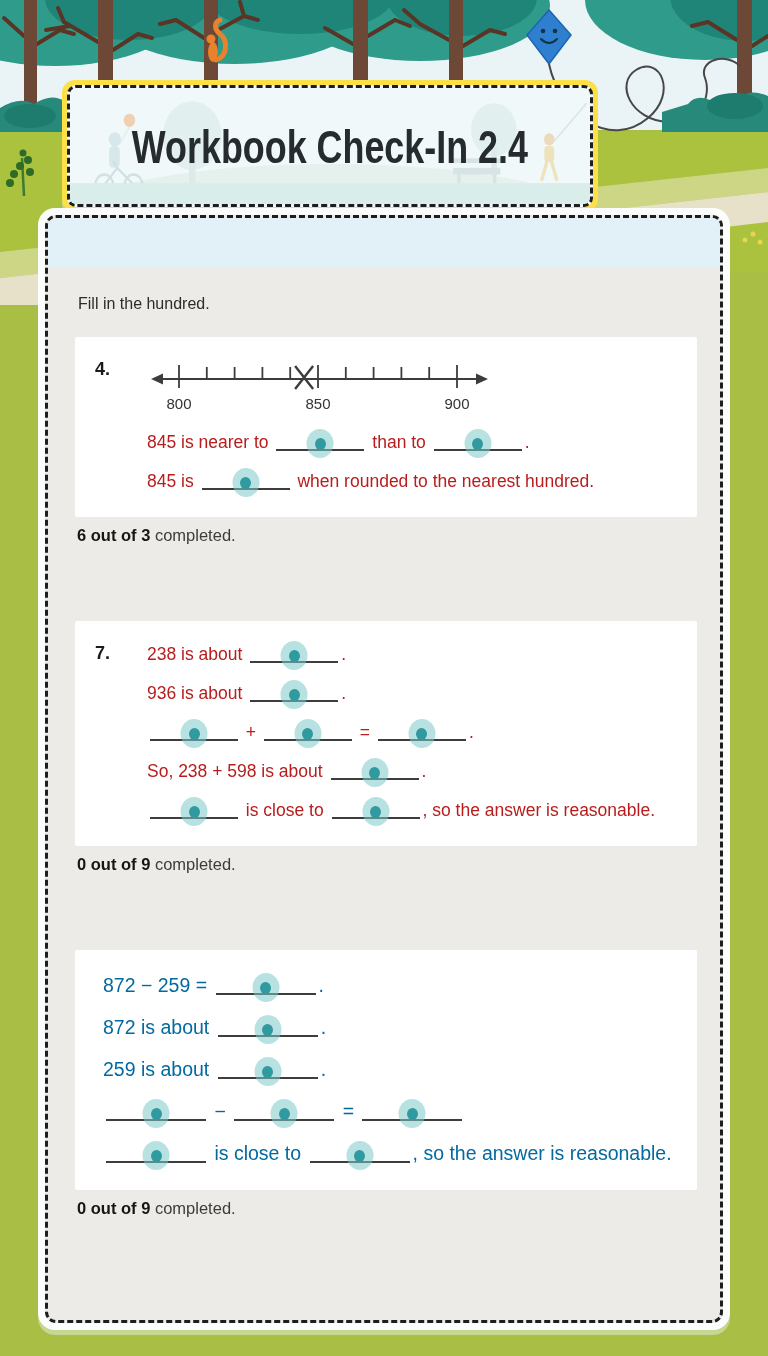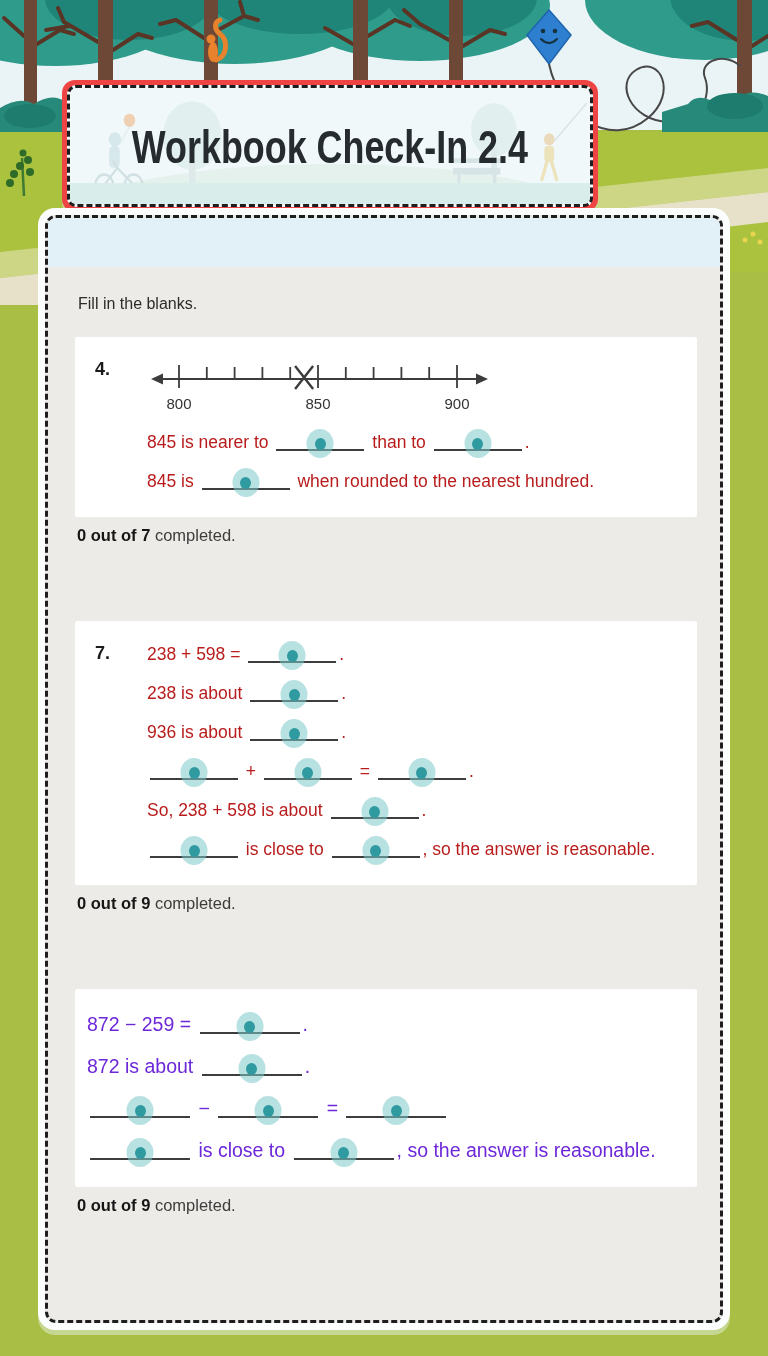--- a/index.html
+++ b/index.html
@@ -2,21 +2,21 @@
 <html><head>
 <meta charset="utf-8">
 <style>
   html,body{margin:0;padding:0;background:#a9be44;}
   .page{position:relative;width:768px;height:1356px;overflow:hidden;
         font-family:"Liberation Sans",sans-serif;background:#a9be44;}
   .scene{position:absolute;top:0;left:0;z-index:0;pointer-events:none;}
 
   
   .header-card{position:absolute;left:62px;top:80px;width:536px;height:132px;
-    background:#ef4444;border-radius:13px;z-index:2;box-shadow:0 4px 0 #c6d792;}
+    background:#fde047;border-radius:13px;z-index:2;box-shadow:0 4px 0 #c6d792;}
   .header-card .inner{position:absolute;inset:5px;border:3px dashed #1e1e1e;
     border-radius:9px;overflow:hidden;background:#f0f8fa;}
   .header-scene{position:absolute;inset:0;width:100%;height:100%;}
   .title-wrap{position:absolute;inset:0;text-align:center;line-height:118px;}
   .title-wrap h1{display:inline-block;margin:0;font-size:46px;font-weight:700;
     color:#262b30;transform:scaleX(.78);letter-spacing:0;white-space:nowrap;}
 
   
   .main-card{position:absolute;left:38px;top:208px;width:692px;height:1122px;
     background:#fcfefe;border-radius:17px;z-index:2;box-shadow:0 5px 0 #c6d792;}
@@ -26,21 +26,21 @@
   .content{padding:28px 23px 0 27px;}
   .instruction{font-size:16px;color:#2c2c2c;margin:0 0 24px 3px;}
 
   .qbox{background:#ffffff;border-radius:2px;padding:14px 14px 16px 12px;
     display:grid;grid-template-columns:60px 1fr;}
   .qbox.no-num{grid-template-columns:1fr;}
   .qnum{font-weight:700;font-size:18px;color:#1b1b1b;padding:8px 0 0 8px;}
   .qcontent{min-width:0;}
   .nlrow{margin:2px 0 6px 0;}
   .qrow{line-height:39px;white-space:pre;font-size:17.5px;color:#b91c1c;}
-  .qbox.big .qrow{line-height:42px;font-size:19.5px;color:#6d28d9;}
+  .qbox.big .qrow{line-height:42px;font-size:19.5px;color:#0369a1;margin-left:16px;}
   .qbox + .status{margin-top:9px;}
   .status{margin-left:2px;font-size:16.5px;color:#3c3c3c;}
   .status b{color:#161616;font-weight:700;}
   .status + .qbox{margin-top:76px;}
 
   .blank{display:inline-block;position:relative;width:88px;height:18px;
     border-bottom:2px solid #3d3d3d;vertical-align:-3px;margin:0 3px;cursor:pointer;}
   .qbox.big .blank{width:100px;}
   .marker{position:absolute;left:50%;top:-2px;transform:translateX(-50%);
     width:27px;height:29px;border-radius:50%;background:rgba(126,200,202,.55);}
@@ -157,21 +157,21 @@
       <div class="title-wrap">
         <h1>Workbook Check-In 2.4</h1>
       </div>
     </div>
   </div>
 
   <div class="main-card">
     <div class="inner">
       <div class="blue-strip"></div>
       <div class="content">
-        <p class="instruction">Fill in the blanks.</p>
+        <p class="instruction">Fill in the hundred.</p>
         <div>
             <div class="qbox">
               <div class="qnum">4.</div>
               <div class="qcontent">
                 <div class="nlrow"><svg width="345" height="60">
                     <line x1="14" y1="26" x2="331" y2="26" stroke="#3c3c3c" stroke-width="1.8"></line>
                     <polygon points="4,26 16,20.5 16,31.5" fill="#3c3c3c"></polygon>
                     <polygon points="341,26 329,20.5 329,31.5" fill="#3c3c3c"></polygon>
                     <line x1="32" y1="12" x2="32" y2="35" stroke="#3c3c3c" stroke-width="1.8"></line>
                     <line x1="59.8" y1="14" x2="59.8" y2="26" stroke="#3c3c3c" stroke-width="1.8"></line>
@@ -187,37 +187,37 @@
                     <text x="32" y="56" text-anchor="middle" font-size="15" fill="#333" font-family="&quot;Liberation Sans&quot;,sans-serif">800</text>
                     <text x="171" y="56" text-anchor="middle" font-size="15" fill="#333" font-family="&quot;Liberation Sans&quot;,sans-serif">850</text>
                     <text x="310" y="56" text-anchor="middle" font-size="15" fill="#333" font-family="&quot;Liberation Sans&quot;,sans-serif">900</text>
                     <line x1="148.1" y1="13" x2="166.1" y2="36" stroke="#3c3c3c" stroke-width="2.4"></line>
                     <line x1="166.1" y1="13" x2="148.1" y2="36" stroke="#3c3c3c" stroke-width="2.4"></line>
                   </svg></div>
                 <div class="qrow"><span>845 is nearer to </span><span class="blank"><span class="marker"><span class="markerdot"></span></span></span><span> than to </span><span class="blank"><span class="marker"><span class="markerdot"></span></span></span><span>.</span></div>
                 <div class="qrow"><span>845 is </span><span class="blank"><span class="marker"><span class="markerdot"></span></span></span><span> when rounded to the nearest hundred.</span></div>
               </div>
             </div>
-            <div class="status"><b>0 out of 7</b><span> completed.</span></div>
+            <div class="status"><b>6 out of 3</b><span> completed.</span></div>
             <div class="qbox">
               <div class="qnum">7.</div>
               <div class="qcontent">
-                <div class="qrow"><span>238 + 598 = </span><span class="blank"><span class="marker"><span class="markerdot"></span></span></span><span>.</span></div>
                 <div class="qrow"><span>238 is about </span><span class="blank"><span class="marker"><span class="markerdot"></span></span></span><span>.</span></div>
                 <div class="qrow"><span>936 is about </span><span class="blank"><span class="marker"><span class="markerdot"></span></span></span><span>.</span></div>
                 <div class="qrow"><span class="blank"><span class="marker"><span class="markerdot"></span></span></span><span> + </span><span class="blank"><span class="marker"><span class="markerdot"></span></span></span><span> = </span><span class="blank"><span class="marker"><span class="markerdot"></span></span></span><span>.</span></div>
                 <div class="qrow"><span>So, 238 + 598 is about </span><span class="blank"><span class="marker"><span class="markerdot"></span></span></span><span>.</span></div>
                 <div class="qrow"><span class="blank"><span class="marker"><span class="markerdot"></span></span></span><span> is close to </span><span class="blank"><span class="marker"><span class="markerdot"></span></span></span><span>, so the answer is reasonable.</span></div>
               </div>
             </div>
             <div class="status"><b>0 out of 9</b><span> completed.</span></div>
             <div class="qbox big no-num">
               <div class="qcontent">
                 <div class="qrow"><span>872 − 259 = </span><span class="blank"><span class="marker"><span class="markerdot"></span></span></span><span>.</span></div>
                 <div class="qrow"><span>872 is about </span><span class="blank"><span class="marker"><span class="markerdot"></span></span></span><span>.</span></div>
+                <div class="qrow"><span>259 is about </span><span class="blank"><span class="marker"><span class="markerdot"></span></span></span><span>.</span></div>
                 <div class="qrow"><span class="blank"><span class="marker"><span class="markerdot"></span></span></span><span> − </span><span class="blank"><span class="marker"><span class="markerdot"></span></span></span><span> = </span><span class="blank"><span class="marker"><span class="markerdot"></span></span></span></div>
                 <div class="qrow"><span class="blank"><span class="marker"><span class="markerdot"></span></span></span><span> is close to </span><span class="blank"><span class="marker"><span class="markerdot"></span></span></span><span>, so the answer is reasonable.</span></div>
               </div>
             </div>
             <div class="status"><b>0 out of 9</b><span> completed.</span></div>
           </div>
       </div>
     </div>
   </div>
 

